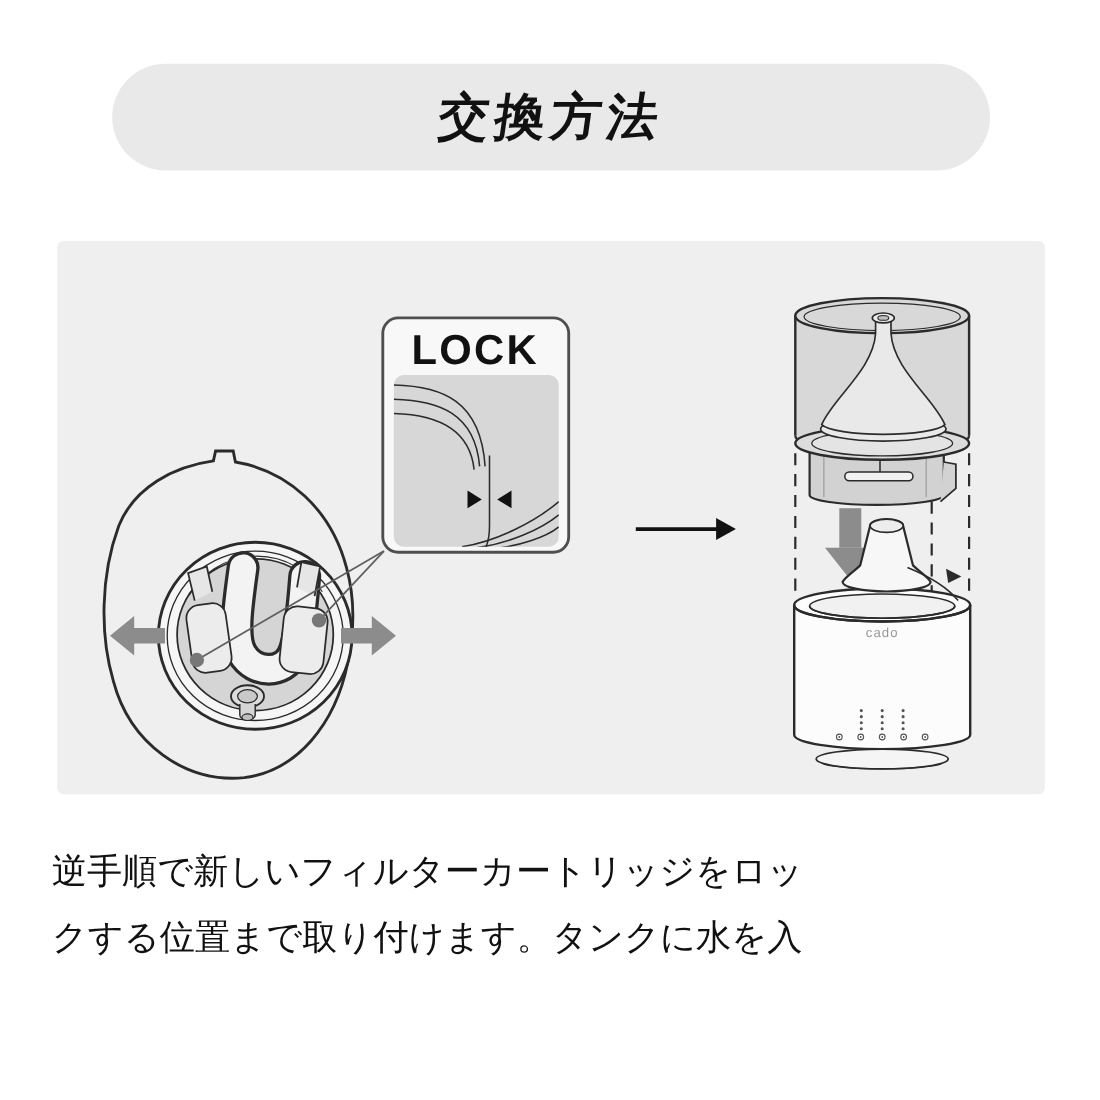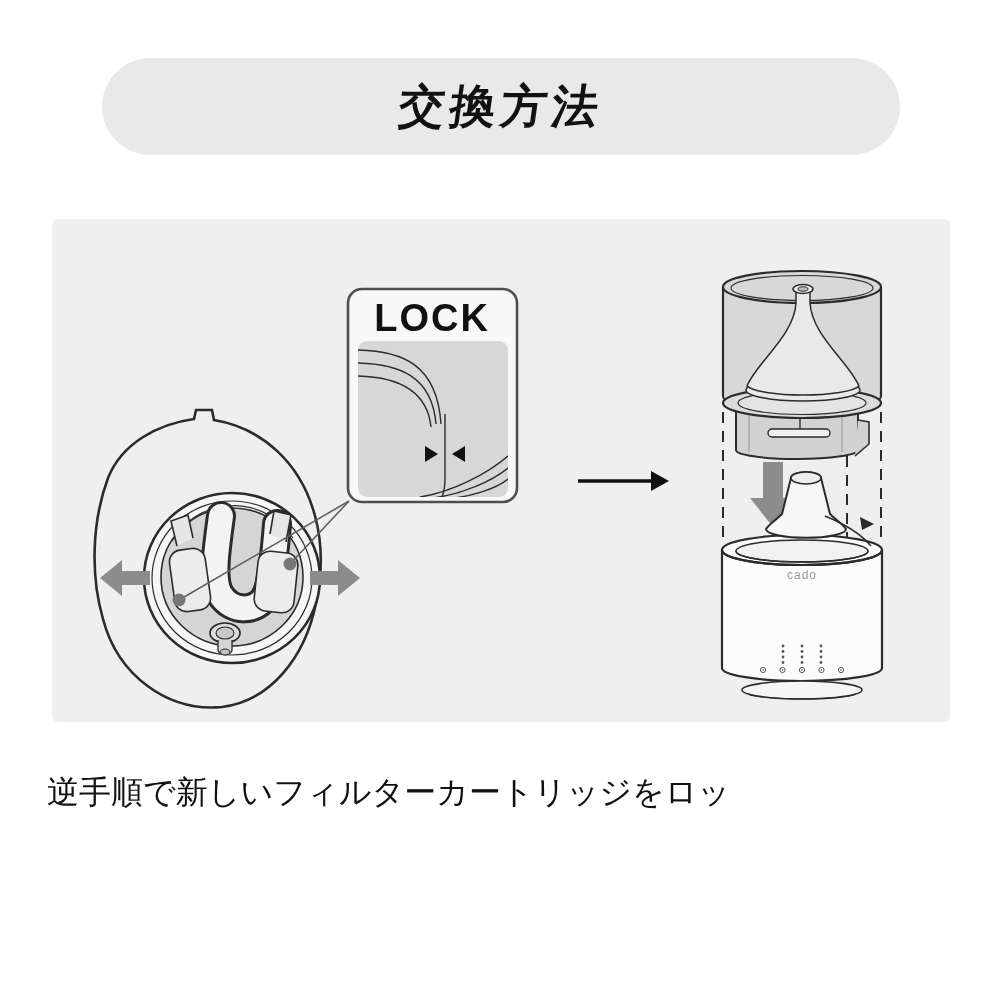--- a/index.html
+++ b/index.html
@@ -187,15 +187,16 @@
             <circle cx="802" cy="670" r="0.8"></circle>
           <circle cx="821.5" cy="670" r="0.8"></circle>
             <circle cx="841" cy="670" r="0.8"></circle>
         </g>
       </g>
     </g>
   </svg>
 
   <p class="description">
     <span>逆手順で新しいフィルターカートリッジをロッ</span>
+    <span>クする位置まで取り付けます。タンクに水を入</span>
   </p>
 
 </div>
 
 </body></html>

